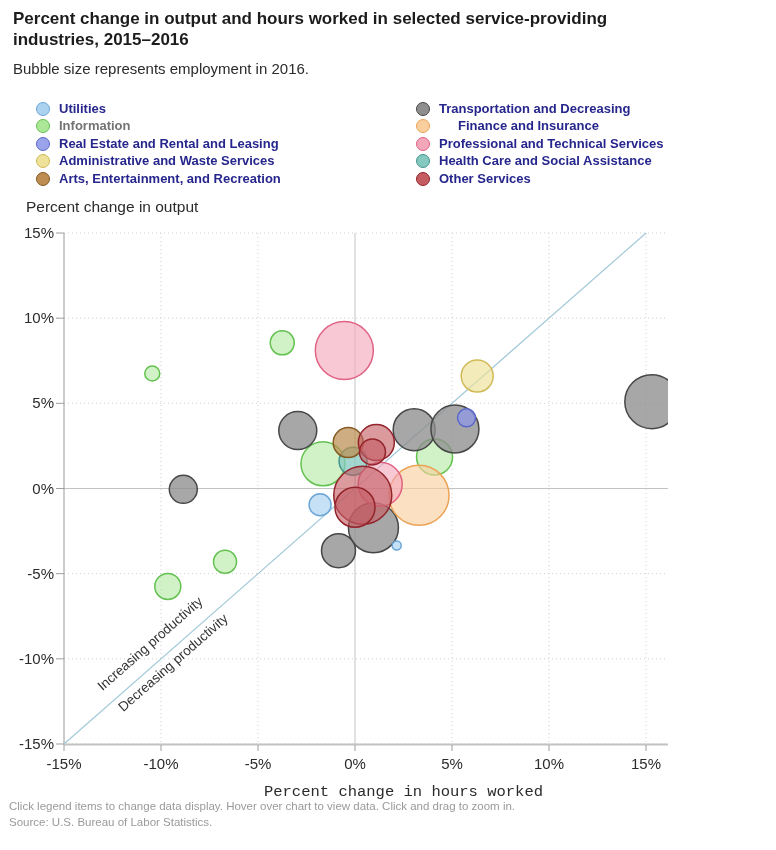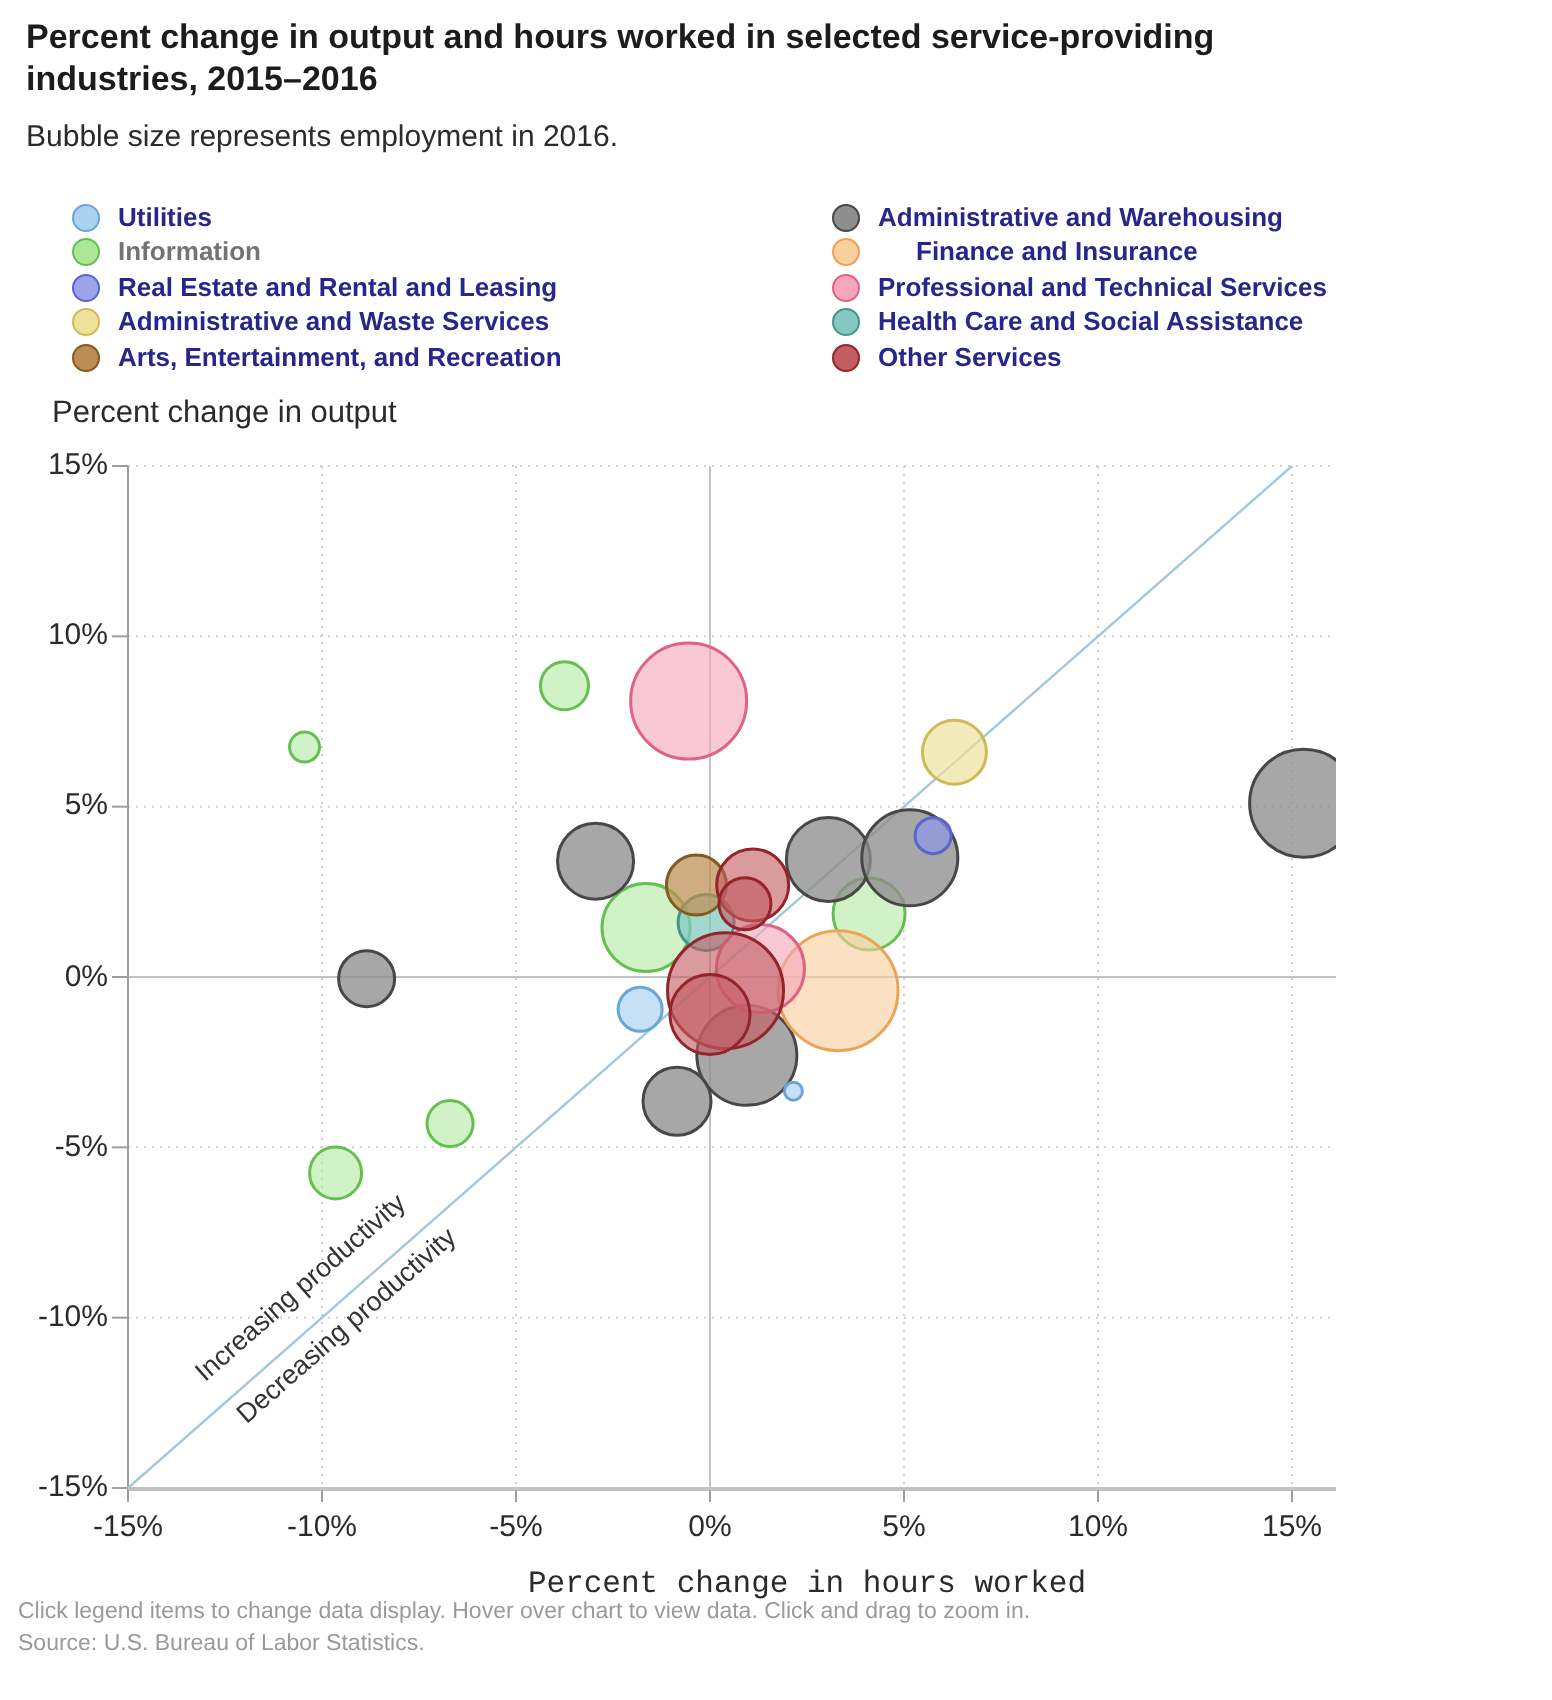--- a/index.html
+++ b/index.html
@@ -56,21 +56,21 @@
     </div>
     <div class="legend-item">
       <span class="legend-dot" style="background: rgb(189, 141, 82); border-color: rgb(131, 90, 34);"></span>
       <span class="legend-label" style="color: rgb(38, 38, 140);">Arts, Entertainment, and Recreation</span>
     </div>
   </div>
 
   <div class="legend-col" id="legend-col-2">
     <div class="legend-item">
       <span class="legend-dot" style="background: rgb(142, 142, 142); border-color: rgb(71, 71, 71);"></span>
-      <span class="legend-label" style="color: rgb(38, 38, 140);">Administrative and Warehousing</span>
+      <span class="legend-label" style="color: rgb(38, 38, 140);">Transportation and Decreasing</span>
     </div>
     <div class="legend-item">
       <span class="legend-dot" style="background: rgb(249, 207, 157); border-color: rgb(235, 163, 86);"></span>
       <span class="legend-label" style="color: rgb(38, 38, 140); padding-left: 19px;">Finance and Insurance</span>
     </div>
     <div class="legend-item">
       <span class="legend-dot" style="background: rgb(244, 166, 187); border-color: rgb(224, 99, 132);"></span>
       <span class="legend-label" style="color: rgb(38, 38, 140);">Professional and Technical Services</span>
     </div>
     <div class="legend-item">

